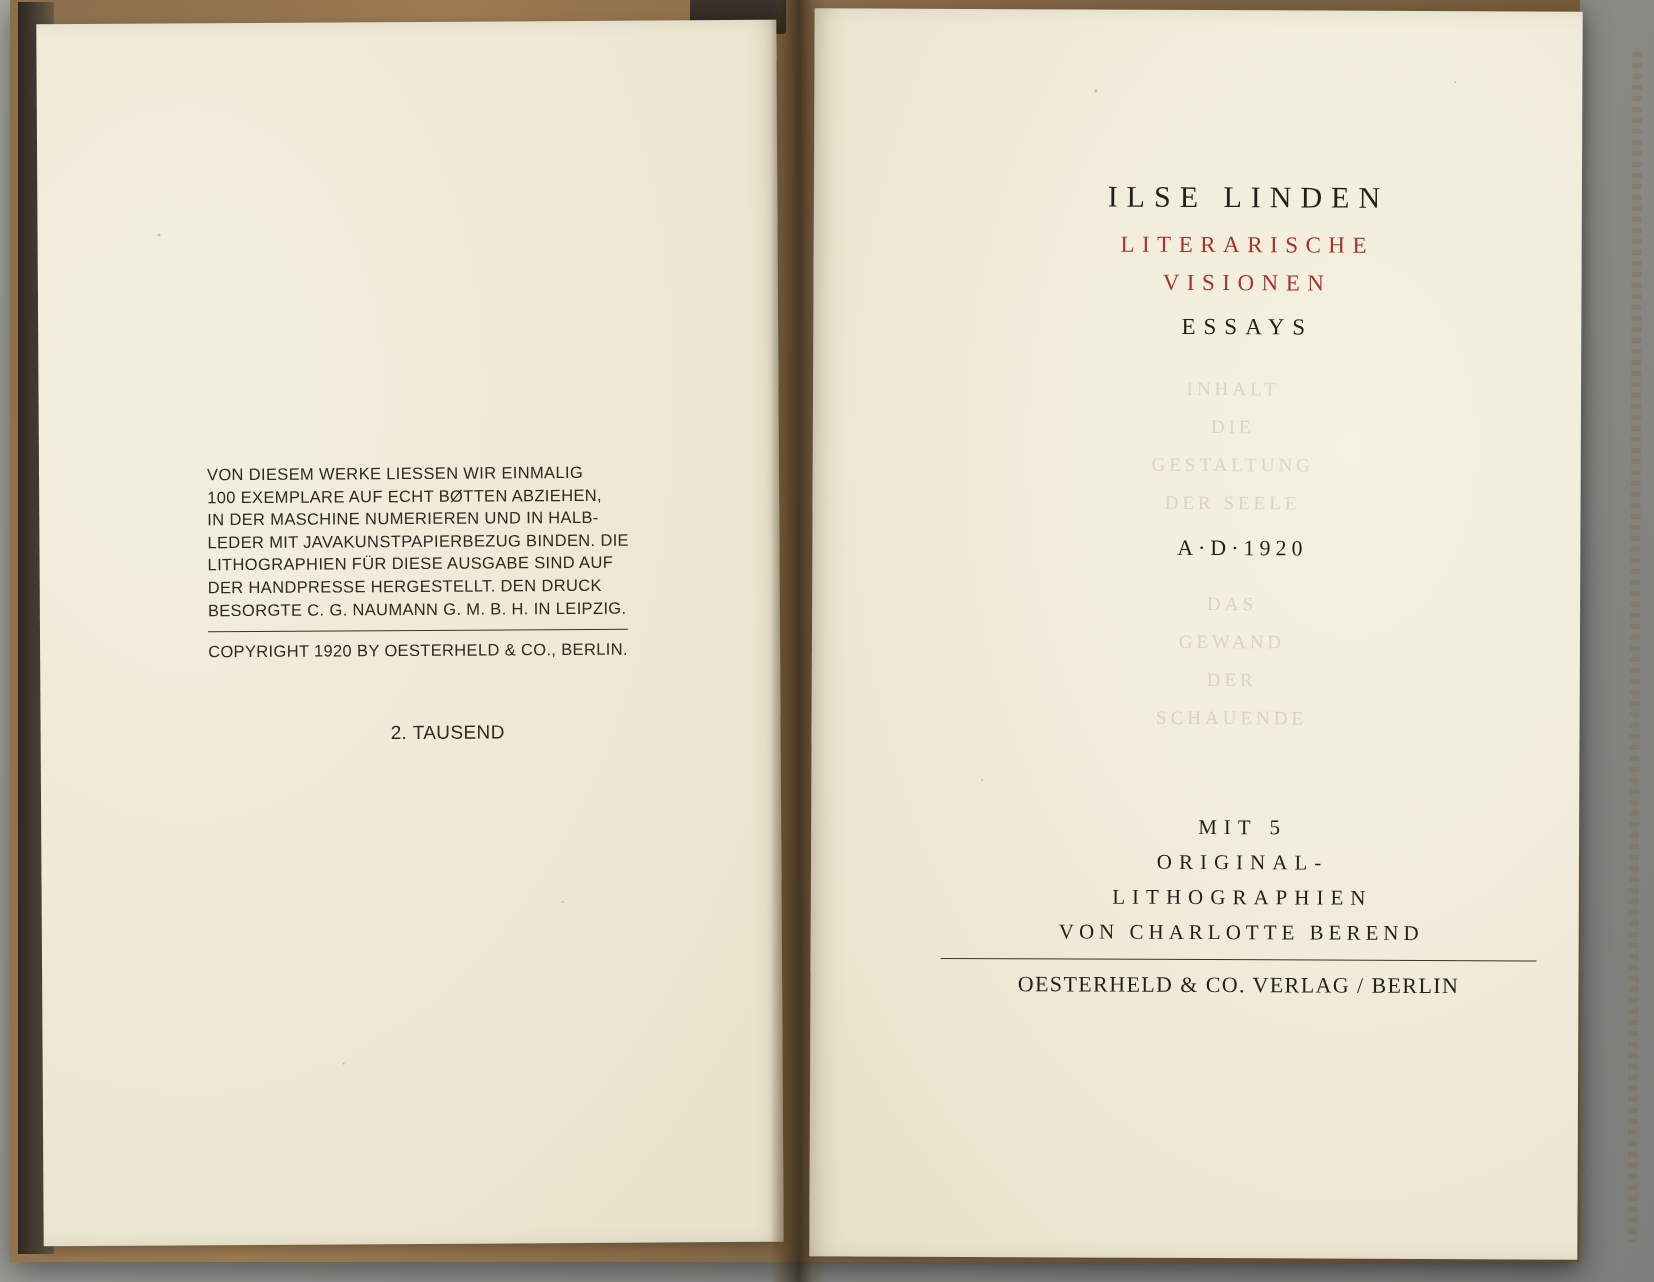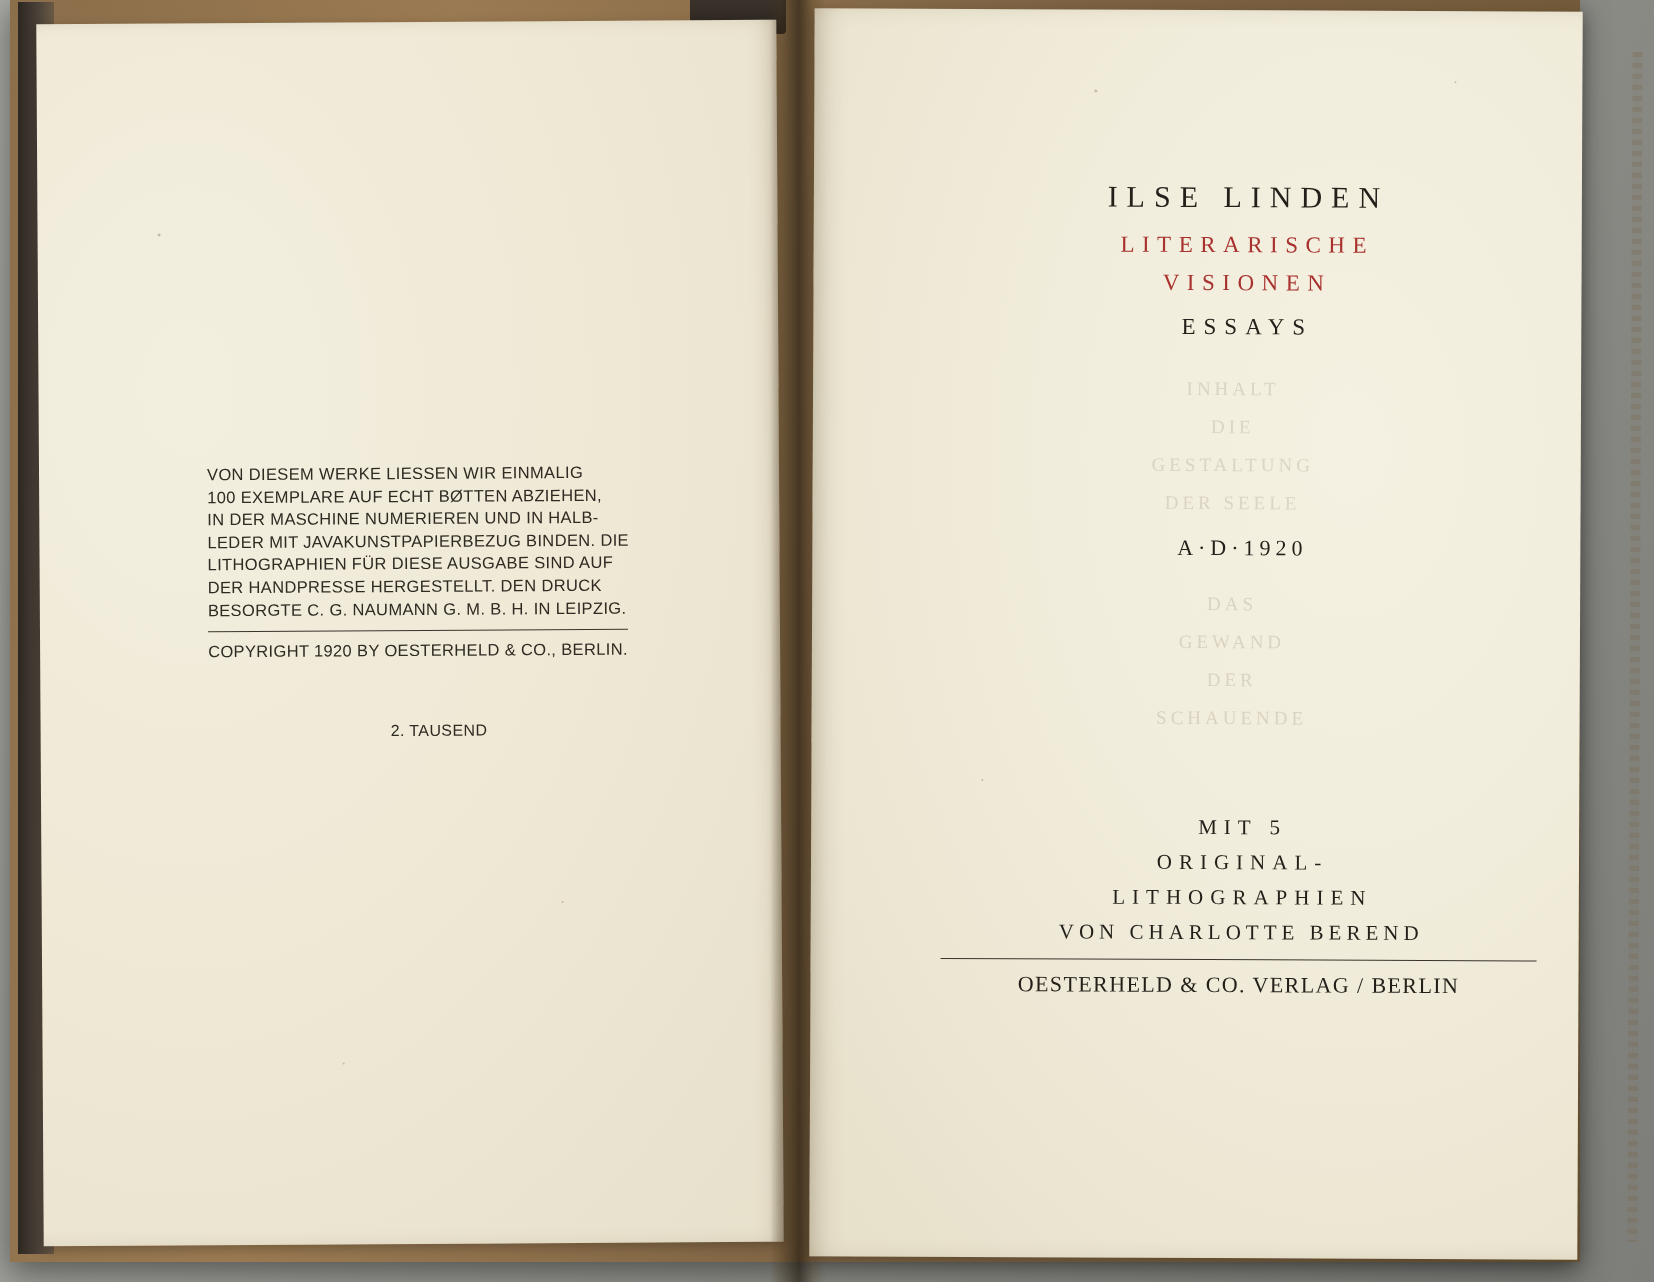--- a/index.html
+++ b/index.html
@@ -148,21 +148,21 @@
   .copyright {
     font-size: 16.5px;
     text-transform: uppercase;
     white-space: nowrap;
   }
   .tausend {
     position: absolute;
     left: 350px;
     top: 700px;
     font-family: "Liberation Sans", sans-serif;
-    font-size: 16px;
+    font-size: 19px;
     color: #2f2a22;
     letter-spacing: 0.4px;
     text-transform: uppercase;
   }
 
   
   .title-page {
     position: absolute;
     left: 130px;
     top: 170px;

